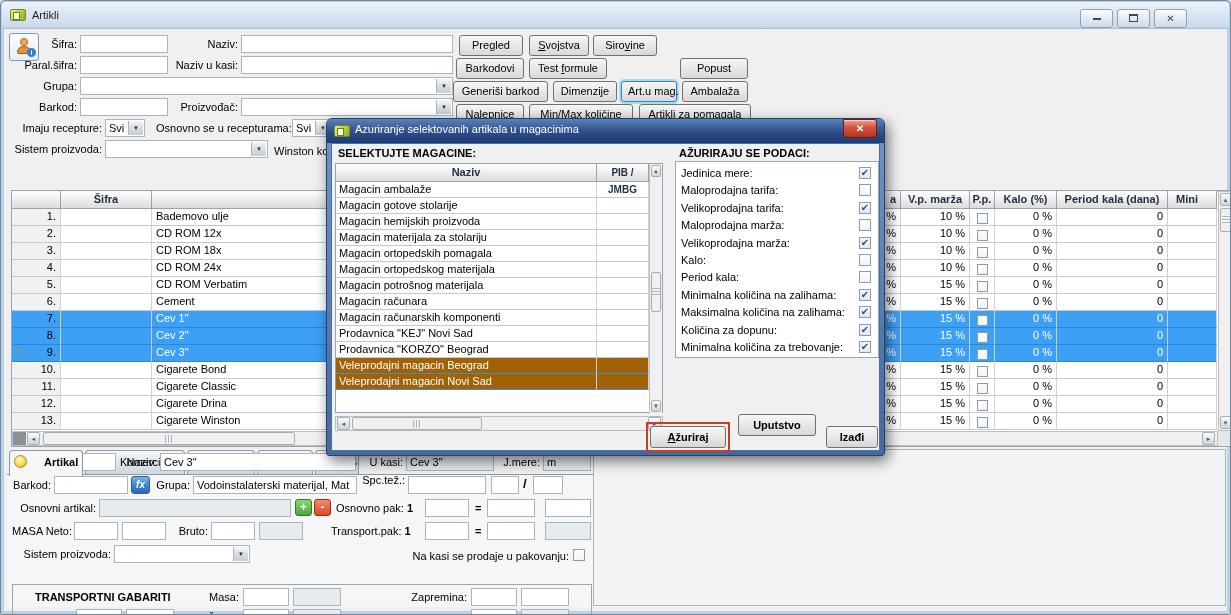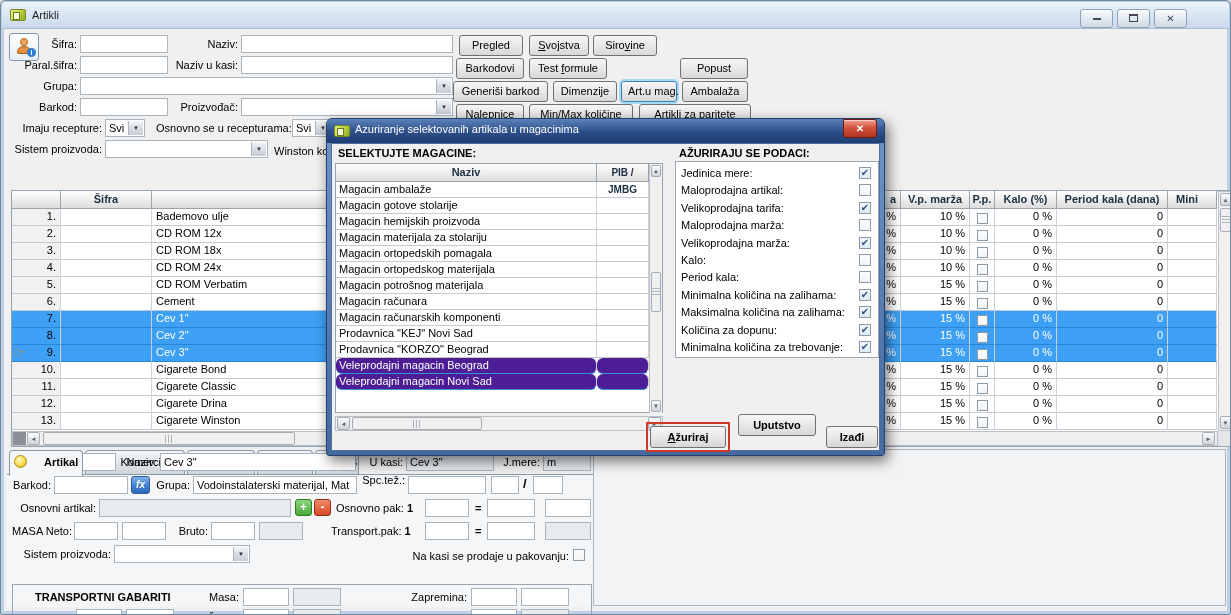--- a/index.html
+++ b/index.html
@@ -76,30 +76,30 @@
        box-shadow:inset 0 1px 0 rgba(255,255,255,.5);}
   .dlg-client{position:absolute;left:4px;top:24px;right:4px;bottom:4px;background:#f0f0f0;border:1px solid #35movie;border:1px solid #506e9e;}
   .secthead{position:absolute;font-weight:bold;}
   .dlist{position:absolute;left:3px;top:19px;width:328px;height:250px;border:1px solid #96a4b2;background:#fff;}
   .dl-h{display:flex;height:18px;}
   .dl-row{display:flex;height:16px;}
   .dl-c1{width:261px;}.dl-c2{width:52px;}
   .dl-hc{border-right:1px solid #9aa4ae;border-bottom:1px solid #9aa4ae;background:linear-gradient(#ffffff,#ececec 55%,#dcdcdc);
        font-weight:bold;color:#1d2f42;text-align:center;line-height:17px;}
   .dl-td{border-right:1px solid #ccd2d8;border-bottom:1px solid #c3c9cf;line-height:15px;padding:0 3px;overflow:hidden;white-space:nowrap;}
-  .dl-row.sel .dl-td{background:#4c1d95;color:#fff;border-bottom-color:#3b8fd8;border-radius:6px;}
+  .dl-row.sel .dl-td{background:#a16207;color:#fff;border-bottom-color:#3b8fd8;}
   .chkpanel{position:absolute;left:343px;top:17px;width:204px;height:197px;border:1px solid #9aa6b1;background:#fff;padding:3px 5px;}
   .chkrow{height:17.4px;position:relative;line-height:17px;}
   .chkrow .cb{position:absolute;right:2px;top:2px;}
   .dbtn{position:absolute;height:22px;border:1px solid #707070;border-radius:3px;font-weight:bold;
        background:linear-gradient(#f7f7f7,#e9e9e9 45%,#d7d7d7);text-align:center;line-height:20px;}
   .redsel{position:absolute;border:2px solid #cf3a28;}
   
   .tab{position:absolute;top:421px;height:24px;border:1px solid #8a9aa8;border-bottom:none;border-radius:4px 4px 0 0;
-       background:linear-gradient(#f4f6f8,#dde3e8 60%,#cfd6dc);text-align:right;line-height:22px;padding:0 6px 0 34px;}
+       background:linear-gradient(#f4f6f8,#dde3e8 60%,#cfd6dc);text-align:left;line-height:22px;padding:0 6px 0 34px;}
   .tab.active{background:#f5f6f7;font-weight:bold;height:26px;z-index:5;}
   .tabicon{position:absolute;left:4px;top:4px;width:15px;height:15px;}
   .bulb{background:radial-gradient(circle at 40% 35%,#fff8c8,#f5d94a 55%,#d8a818);border-radius:50%;width:13px;height:13px;border:1px solid #b08c10;}
   .printer{width:14px;height:10px;margin-top:3px;background:linear-gradient(#e8e8e8,#9aa0a6);border:1px solid #5c646c;border-radius:1px;position:relative;}
   .printer:before{content:"";position:absolute;left:3px;top:-3px;width:7px;height:3px;background:#f4f4f4;border:1px solid #5c646c;}
   .books{width:14px;height:12px;margin-top:2px;position:relative;}
   .books:before{content:"";position:absolute;left:0;top:1px;width:10px;height:4px;background:#4a8c3a;border:1px solid #2e5c22;}
   .books:after{content:"";position:absolute;left:2px;top:6px;width:10px;height:4px;background:#c8582a;border:1px solid #7c3414;}
   .bookpage{position:absolute;right:0;top:0;width:6px;height:11px;background:#fdf6d8;border:1px solid #9a8a40;}
   .note{width:12px;height:13px;margin-top:1px;background:#fdfdf4;border:1px solid #8a94a0;position:relative;}
@@ -177,21 +177,21 @@
     <div class="btn" style="left:589px;top:6px;width:64px;">Siro<u>v</u>ine</div>
     <div class="btn" style="left:452px;top:29px;width:68px;">Barkodovi</div>
     <div class="btn" style="left:525px;top:29px;width:78px;">Test <u>f</u>ormule</div>
     <div class="btn" style="left:676px;top:29px;width:68px;">Popust</div>
     <div class="btn" style="left:449px;top:52px;width:95px;">Generiši barkod</div>
     <div class="btn" style="left:549px;top:52px;width:64px;">Dimenzije</div>
     <div class="btn focusglow" style="left:617px;top:52px;width:56px;">Art.u mag.</div>
     <div class="btn" style="left:678px;top:52px;width:66px;">Ambalaža</div>
     <div class="btn" style="left:452px;top:75px;width:68px;">Nalepnice</div>
     <div class="btn" style="left:525px;top:75px;width:104px;">Min/Max količine</div>
-    <div class="btn" style="left:635px;top:75px;width:112px;">Artikli za paritete</div>
+    <div class="btn" style="left:635px;top:75px;width:112px;">Artikli za pomagala</div>
 
     <div class="grid">
       <div class="thead">
         <div class="th c-num"></div>
         <div class="th c-sifra">Šifra</div>
         <div class="th c-naziv">Naziv</div>
         <div class="th c-h1"></div>
         <div class="th c-h2"></div>
         <div class="th c-h3"></div>
         <div class="th c-mpm" style="text-align:right;padding-right:4px;">a</div>
@@ -585,21 +585,21 @@
         </div>
       </div>
       <div class="sb" style="left:3px;top:272px;width:328px;height:15px;">
         <div class="sbtn" style="left:1px;top:0px;width:13px;height:13px;line-height:12px;">◄</div>
         <div class="sthumb griph" style="left:16px;top:0px;width:130px;height:13px;"></div>
         <div class="sbtn" style="right:1px;top:0px;width:13px;height:13px;line-height:12px;">►</div>
       </div>
 
       <div class="chkpanel" id="chk-panel">
           <div class="chkrow"><span>Jedinica mere:</span><span class="cb on">✔</span></div>
-          <div class="chkrow"><span>Maloprodajna artikal:</span><span class="cb"></span></div>
+          <div class="chkrow"><span>Maloprodajna tarifa:</span><span class="cb"></span></div>
           <div class="chkrow"><span>Velikoprodajna tarifa:</span><span class="cb on">✔</span></div>
           <div class="chkrow"><span>Maloprodajna marža:</span><span class="cb"></span></div>
           <div class="chkrow"><span>Velikoprodajna marža:</span><span class="cb on">✔</span></div>
           <div class="chkrow"><span>Kalo:</span><span class="cb"></span></div>
           <div class="chkrow"><span>Period kala:</span><span class="cb"></span></div>
           <div class="chkrow"><span>Minimalna količina na zalihama:</span><span class="cb on">✔</span></div>
           <div class="chkrow"><span>Maksimalna količina na zalihama:</span><span class="cb on">✔</span></div>
           <div class="chkrow"><span>Količina za dopunu:</span><span class="cb on">✔</span></div>
           <div class="chkrow"><span>Minimalna količina za trebovanje:</span><span class="cb on">✔</span></div>
         </div>

